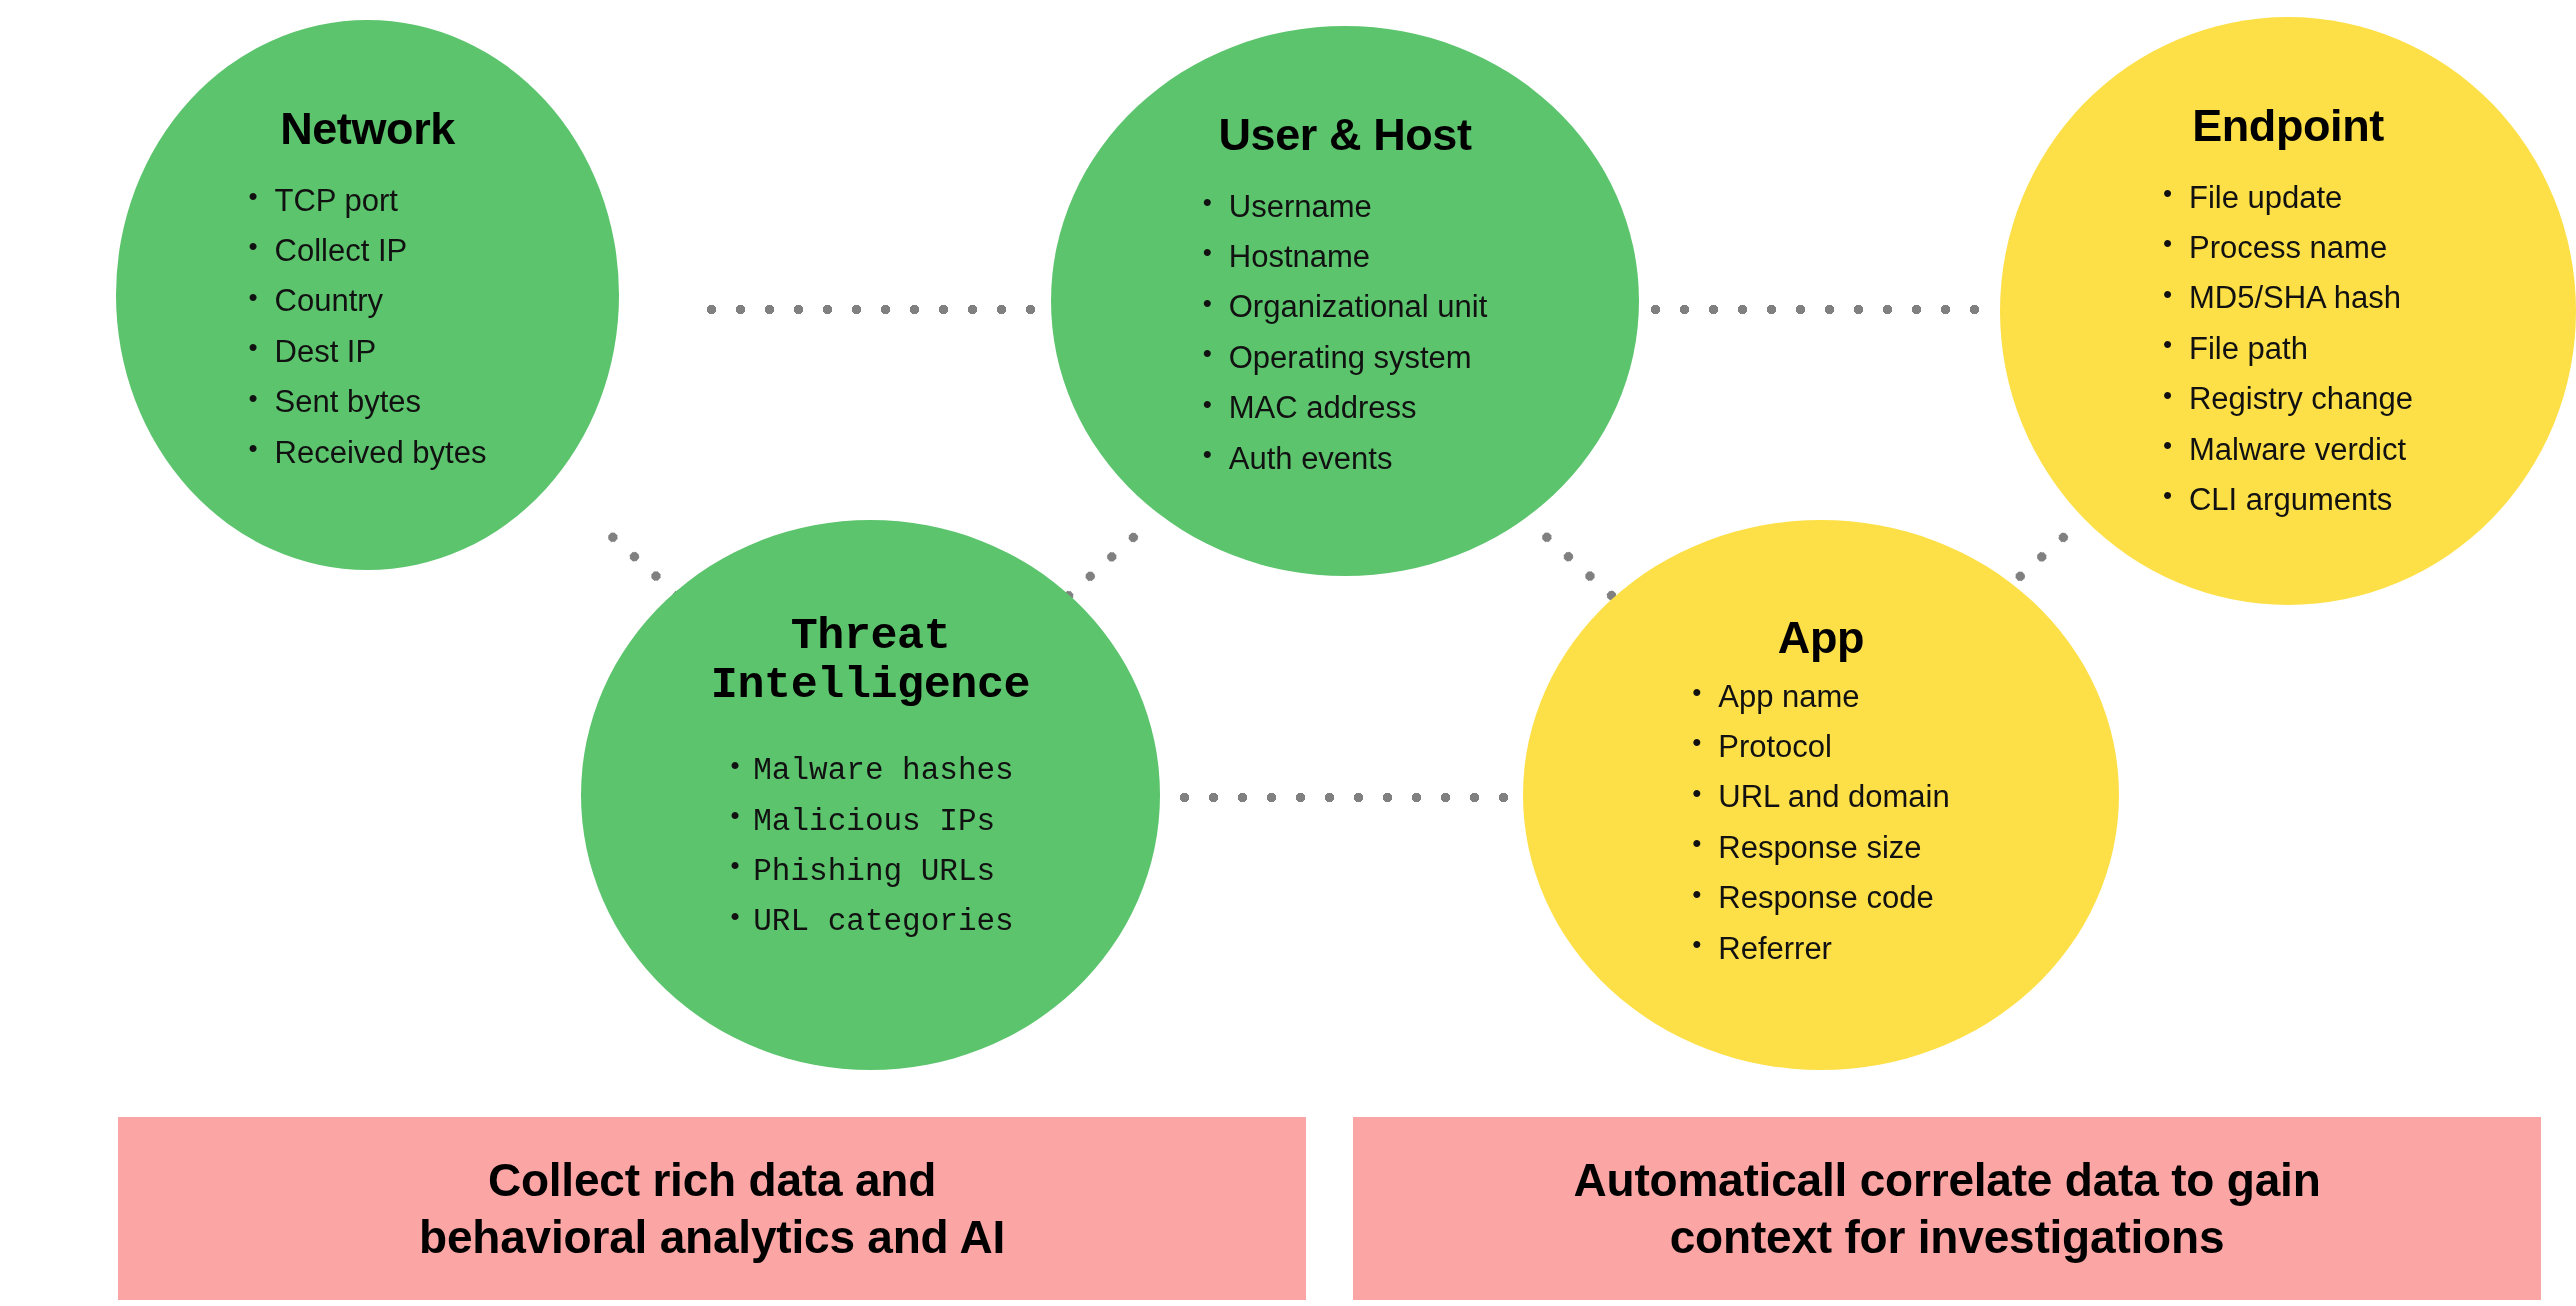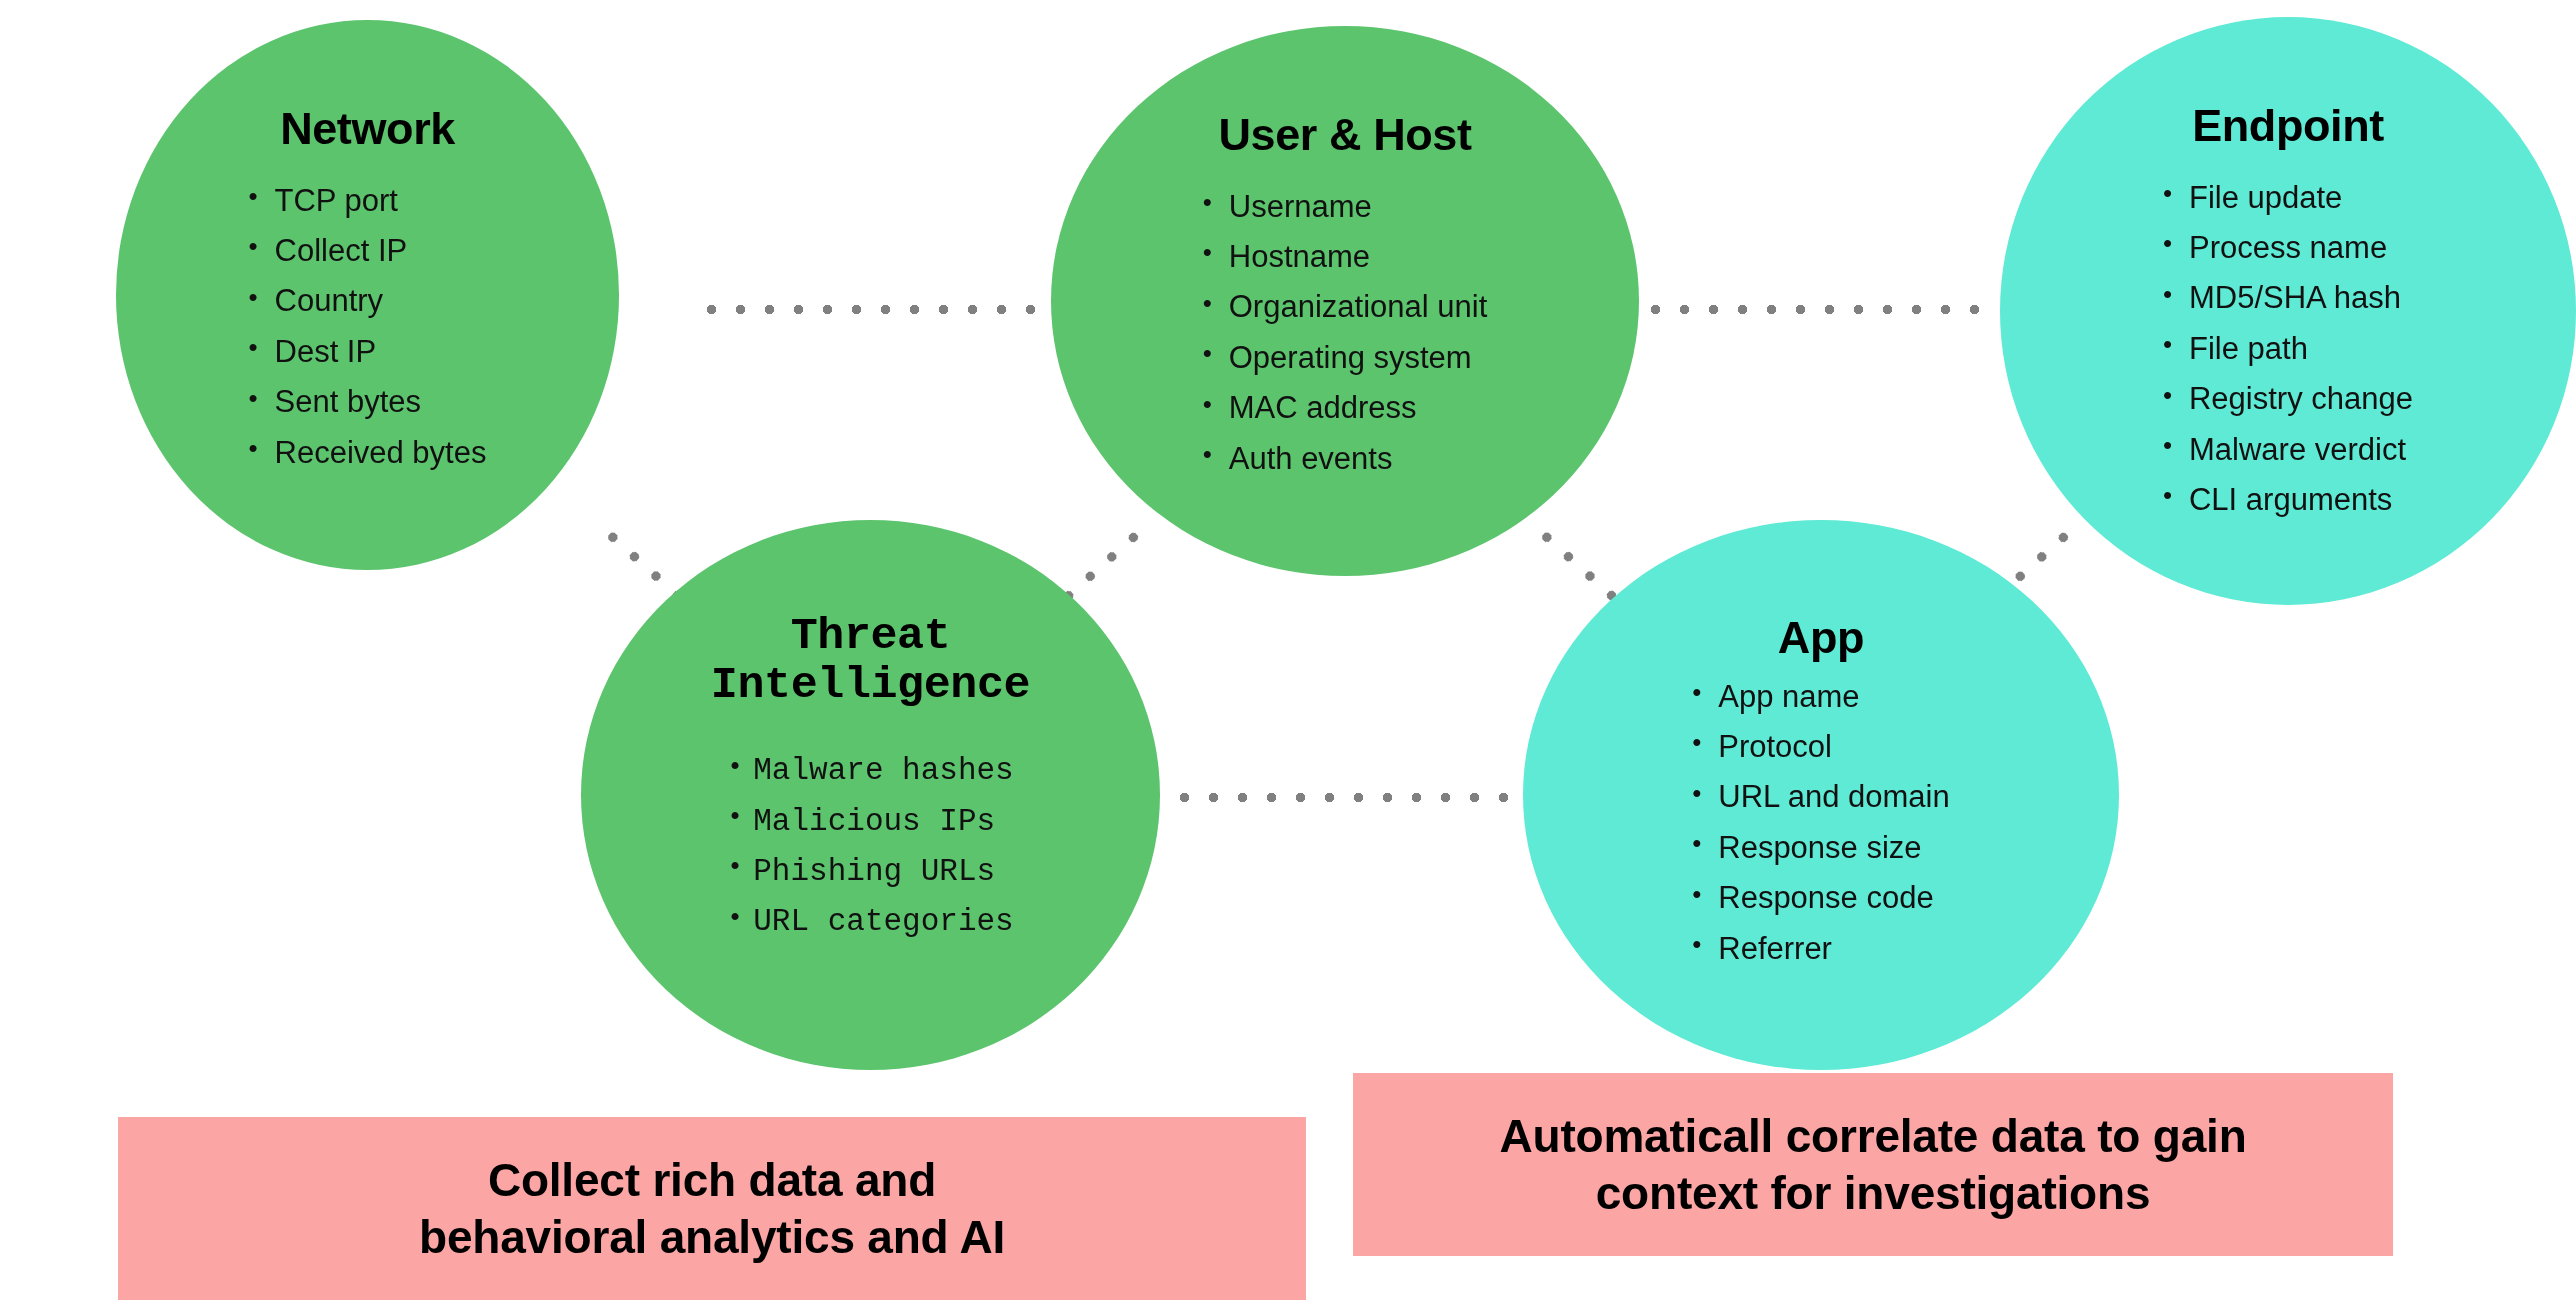--- a/index.html
+++ b/index.html
@@ -22,21 +22,21 @@
   
   .node {
     position: absolute;
     border-radius: 50%;
     box-sizing: border-box;
     display: flex;
     flex-direction: column;
     align-items: center;
   }
   .node.dark  { background: #5cc46d; }
-  .node.light { background: #5eead4; }
+  .node.light { background: #fde047; }
 
   .node-title {
     font-weight: bold;
     font-size: 45px;
     line-height: 1.08;
     color: #000000;
     text-align: center;
     letter-spacing: -0.4px;
     white-space: pre-line;
   }
@@ -172,19 +172,19 @@
       <li>Response code</li>
       <li>Referrer</li>
     </ul>
   </div>
 
   <div class="banner" style="left:118px; top:1117px; width:1188px; height:183px;">
     <div class="banner-text">Collect rich data and
 behavioral analytics and AI</div>
   </div>
 
-  <div class="banner" style="left:1353px; top:1073px; width:1040px; height:183px;justify-content:center;">
+  <div class="banner" style="left:1353px; top:1117px; width:1188px; height:183px;justify-content:center;">
     <div class="banner-text">Automaticall correlate data to gain
 context for investigations</div>
   </div>
 
 </div>
 
 
 </body></html>

